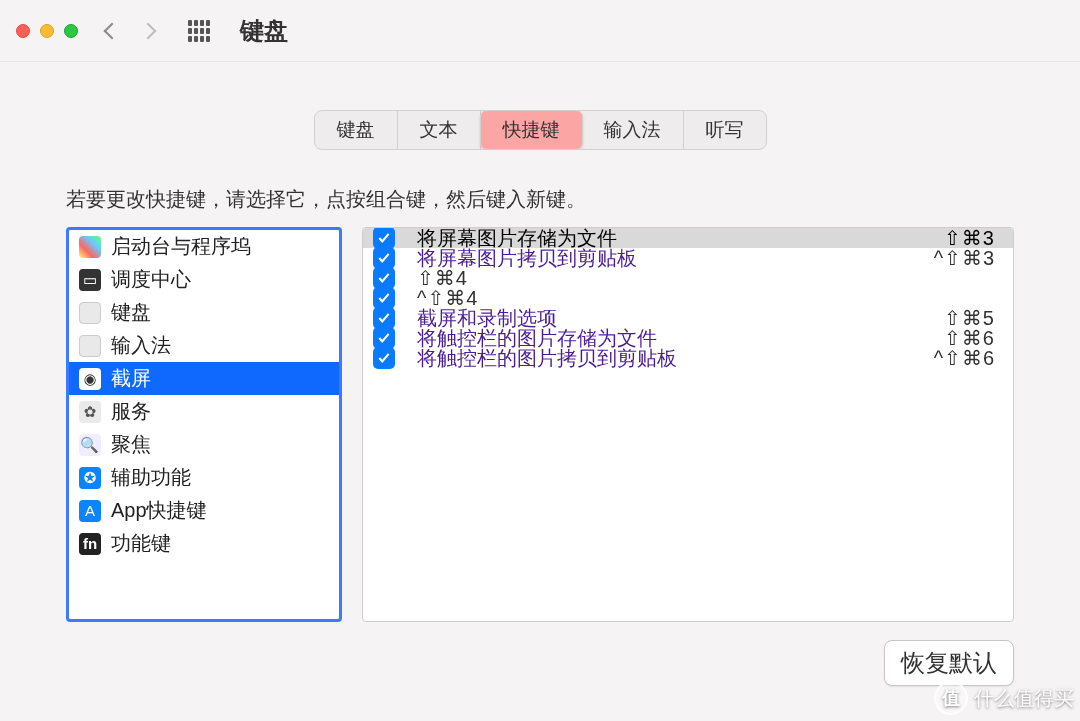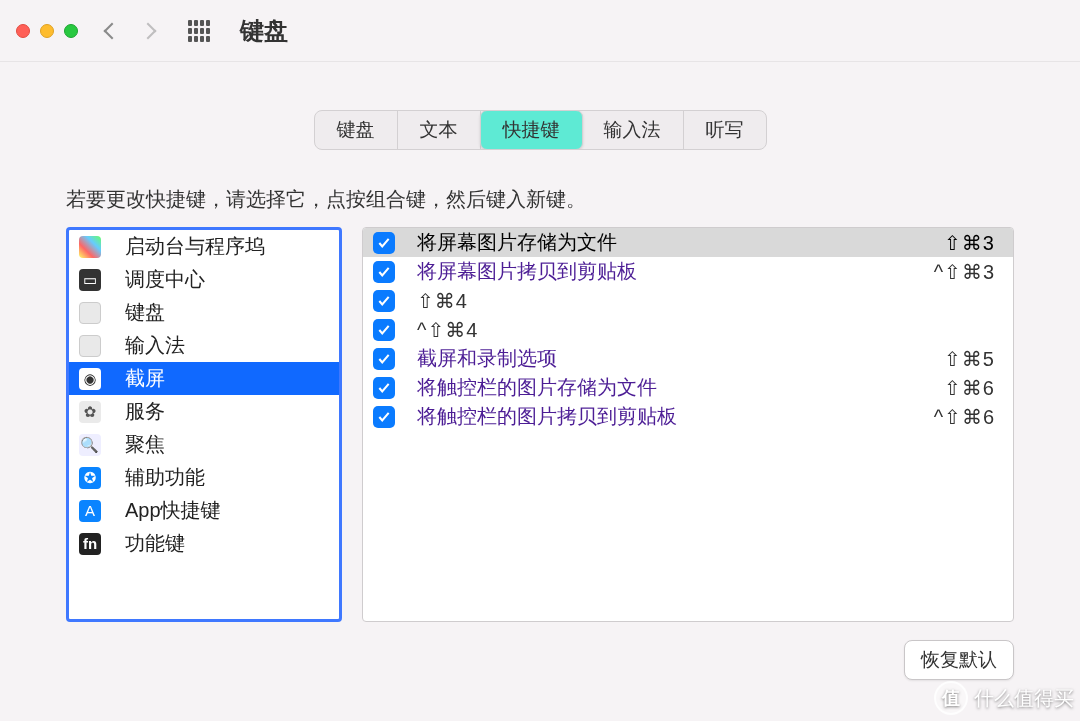--- a/index.html
+++ b/index.html
@@ -52,33 +52,33 @@
   .segwrap { display:flex; justify-content:center; margin-bottom:36px;}
   .segmented {
     display:flex; border:1px solid #d3d0d2; border-radius:8px; overflow:hidden;
     background:#efecee; font-size:19px;
   }
   .segmented .seg {
     padding:6px 22px; color:#333; border-right:1px solid #d3d0d2; position:relative;
   }
   .segmented .seg:last-child{border-right:none;}
   .segmented .seg.active{
-    background:#5eead4; box-shadow:0 1px 3px rgba(0,0,0,.12); border-radius:7px;
+    background:#fca5a5; box-shadow:0 1px 3px rgba(0,0,0,.12); border-radius:7px;
     margin:-1px; z-index:1; border:1px solid #d3d0d2;
   }
 
   .help { font-size:20px; color:#333; padding:0 18px 14px 66px;}
 
   .panes { display:flex; gap:20px; padding:0 66px;}
   .sidebar {
     width:276px; height:395px; background:#fff; border:3px solid #3f78ff; border-radius:4px;
     overflow:auto;
   }
   .sidebar .item{
-    display:flex; align-items:center; gap:24px; padding:3px 10px 3px 10px; font-size:20px;
+    display:flex; align-items:center; gap:10px; padding:3px 10px 3px 10px; font-size:20px;
     color:#222;
   }
   .sidebar .item .ico{
     width:22px; height:22px; display:flex; align-items:center; justify-content:center;
     font-size:15px; border-radius:4px; flex:none;
   }
   .sidebar .item.selected{ background:#1069ff; color:#fff;}
   
   .ico-launchpad{ background:linear-gradient(45deg,#ff6,#f66,#6cf,#6f6); }
   .ico-mission  { background:#333; color:#fff;}
@@ -90,37 +90,37 @@
   .ico-spotlight{ background:#eef; color:#2166ff;}
   .ico-a11y     { background:#0a84ff; color:#fff;}
   .ico-app      { background:#0a84ff; color:#fff;}
   .ico-fn       { background:#222; color:#fff; font-size:11px; font-weight:600;}
 
   .shortcuts {
     flex:1; height:395px; background:#fff; border:1px solid #cfccce; border-radius:4px;
     overflow:auto;
   }
   .row{
-    display:flex; align-items:center; height:29px; padding:0 18px 0 10px; font-size:20px;
+    display:flex; align-items:center; height:20px; padding:0 18px 0 10px; font-size:20px;
   }
   .row.sel{ background:#d9d9d9;}
   .row .chk{
     width:22px; height:22px; border-radius:5px; background:#0a7bff; margin-right:22px;
     display:flex; align-items:center; justify-content:center; flex:none;
   }
   .row .chk svg{display:block;}
   .row .label{flex:1; color:#4c1d95;}
   .row.sel .label{color:#000;}
   .row .keys{ color:#333; letter-spacing:1px; font-family:-apple-system, Arial;}
   .row.sel .keys{color:#000;}
 
   .footer { display:flex; justify-content:flex-end; padding:18px 66px 0 0;}
   .restore{
     background:#fff; border:1px solid #c9c6c8; border-radius:8px; padding:6px 16px;
-    font-size:19px; color:#333; box-shadow:0 1px 2px rgba(0,0,0,.08);
+    font-size:24px; color:#333; box-shadow:0 1px 2px rgba(0,0,0,.08);
   }
 
   .watermark{
     position:absolute; right:6px; bottom:6px; display:flex; align-items:center; gap:6px;
     color:#fff; font-size:20px; text-shadow:0 1px 3px rgba(0,0,0,.5);
   }
   .watermark .circ{
     width:34px;height:34px;border-radius:50%;background:rgba(255,255,255,.35);
     display:flex;align-items:center;justify-content:center;font-weight:700;
     border:2px solid rgba(255,255,255,.8); font-size:18px;

